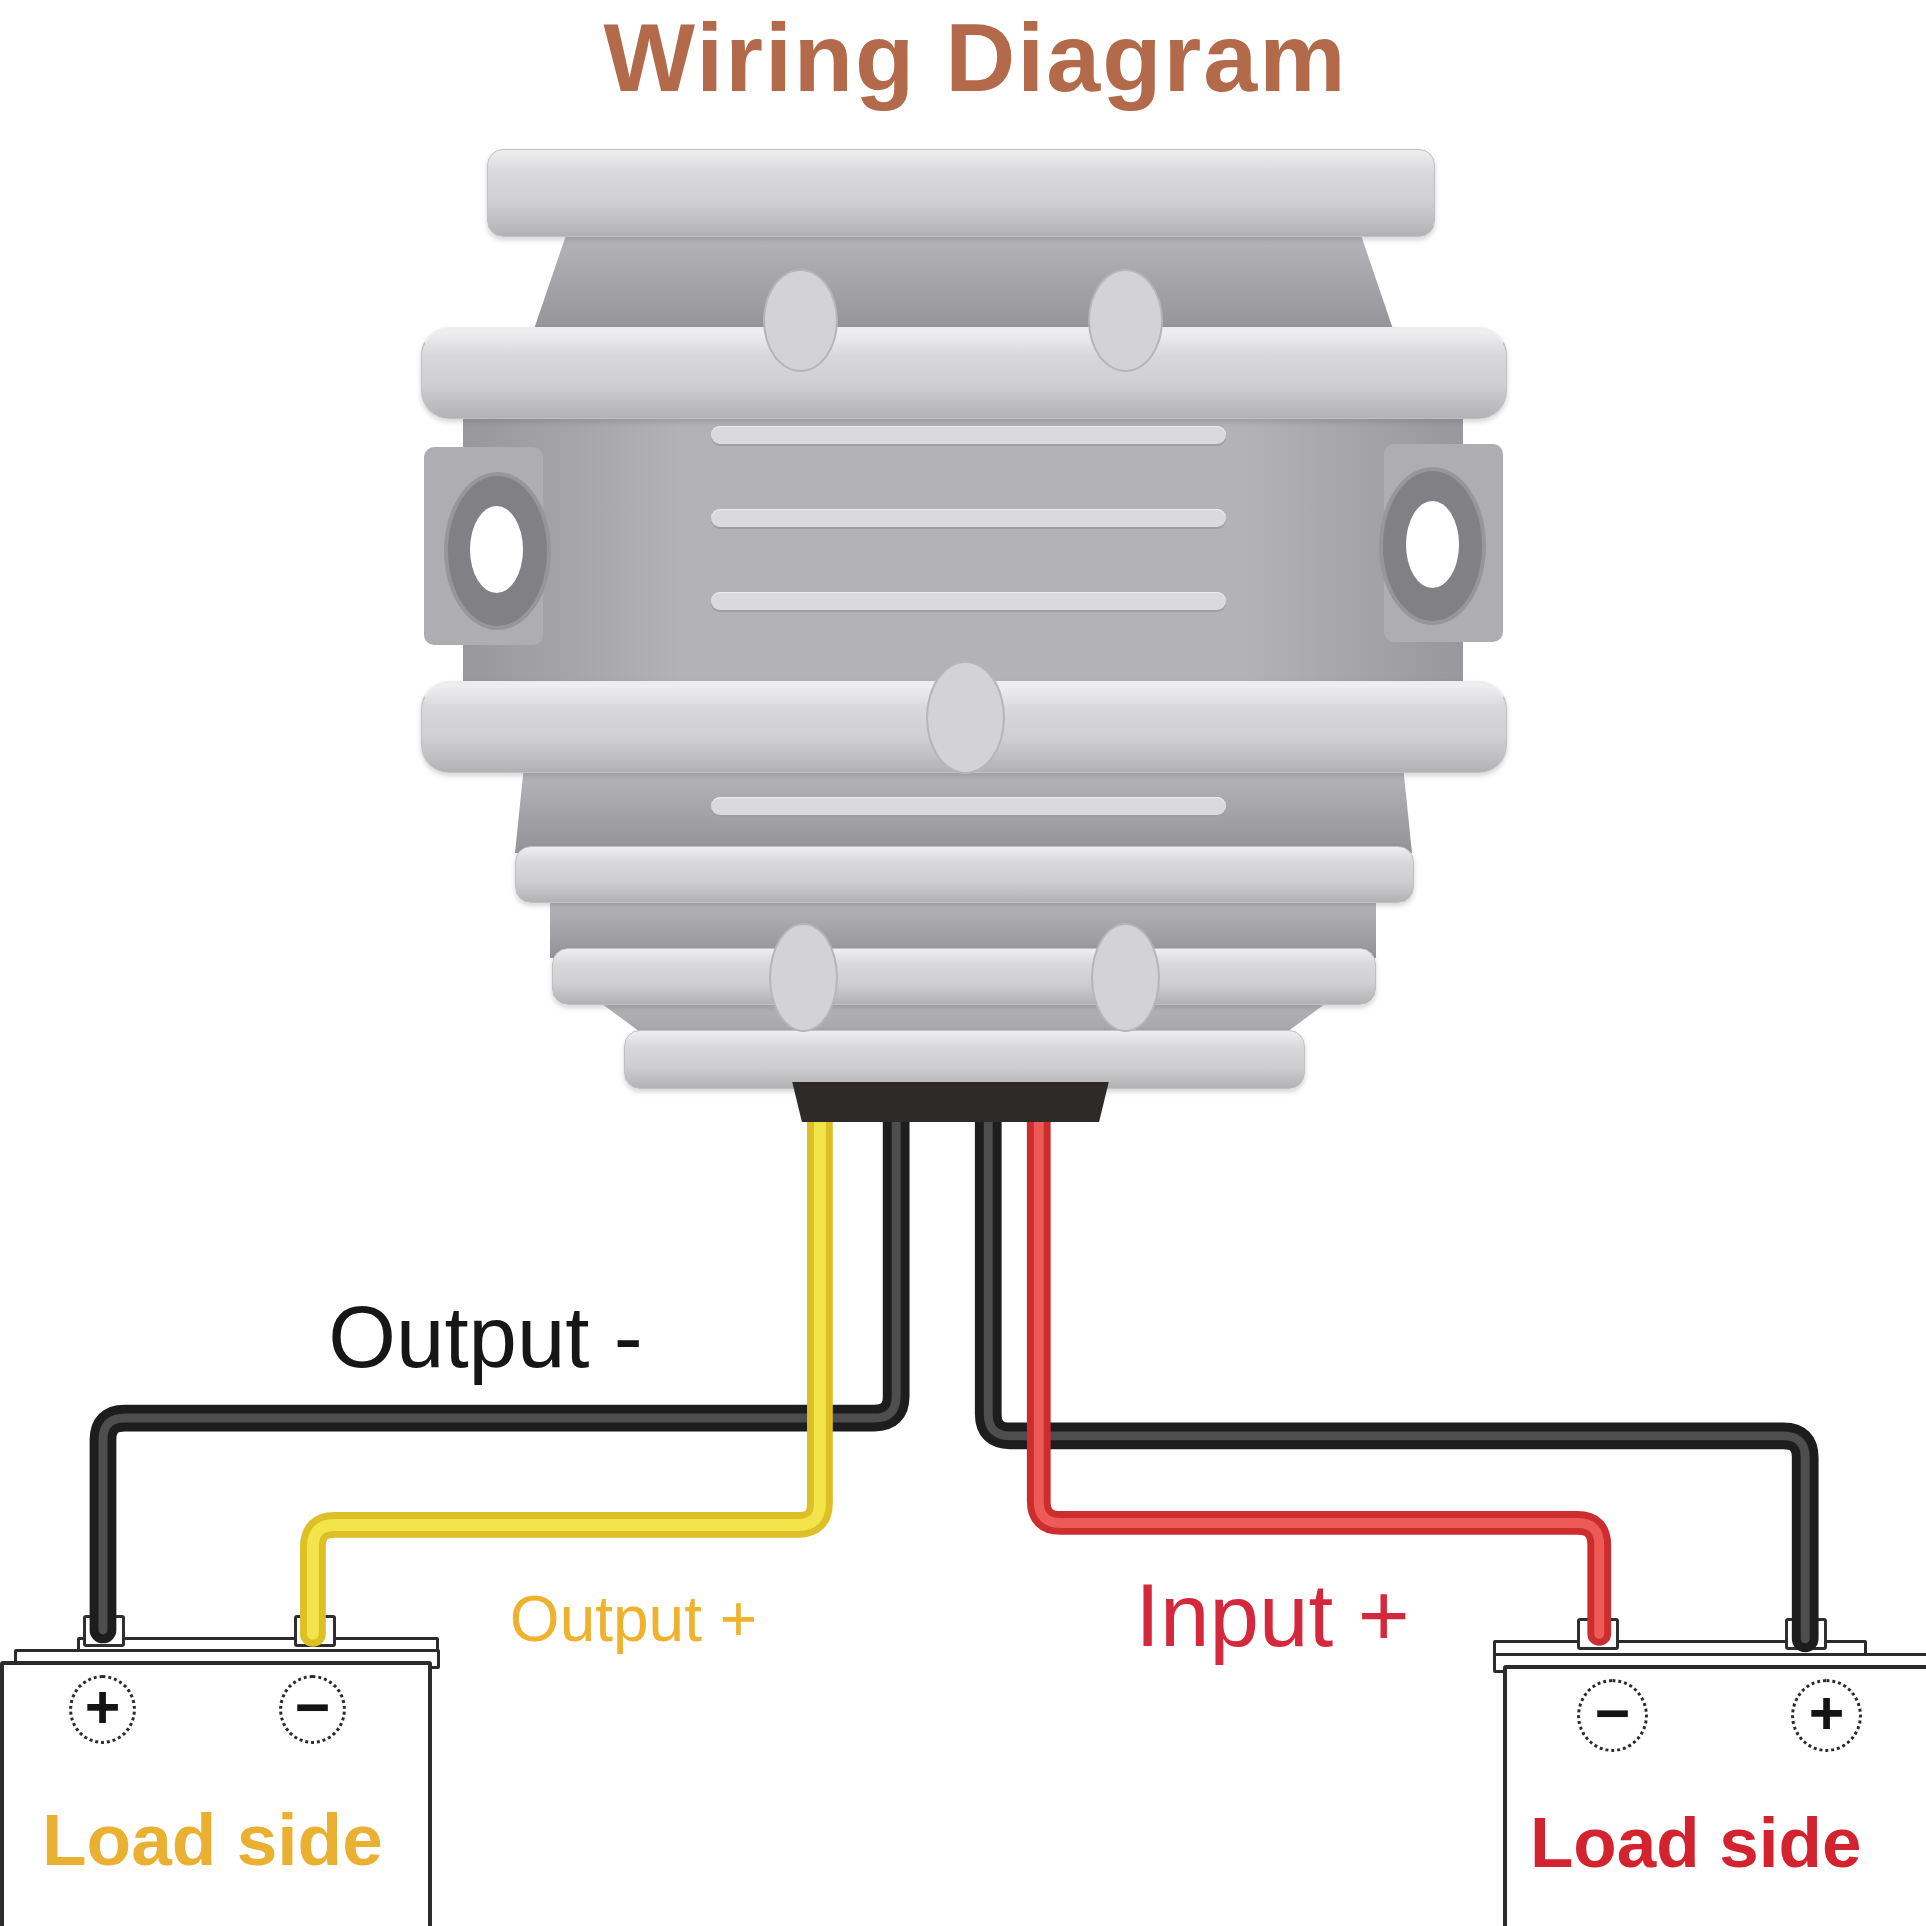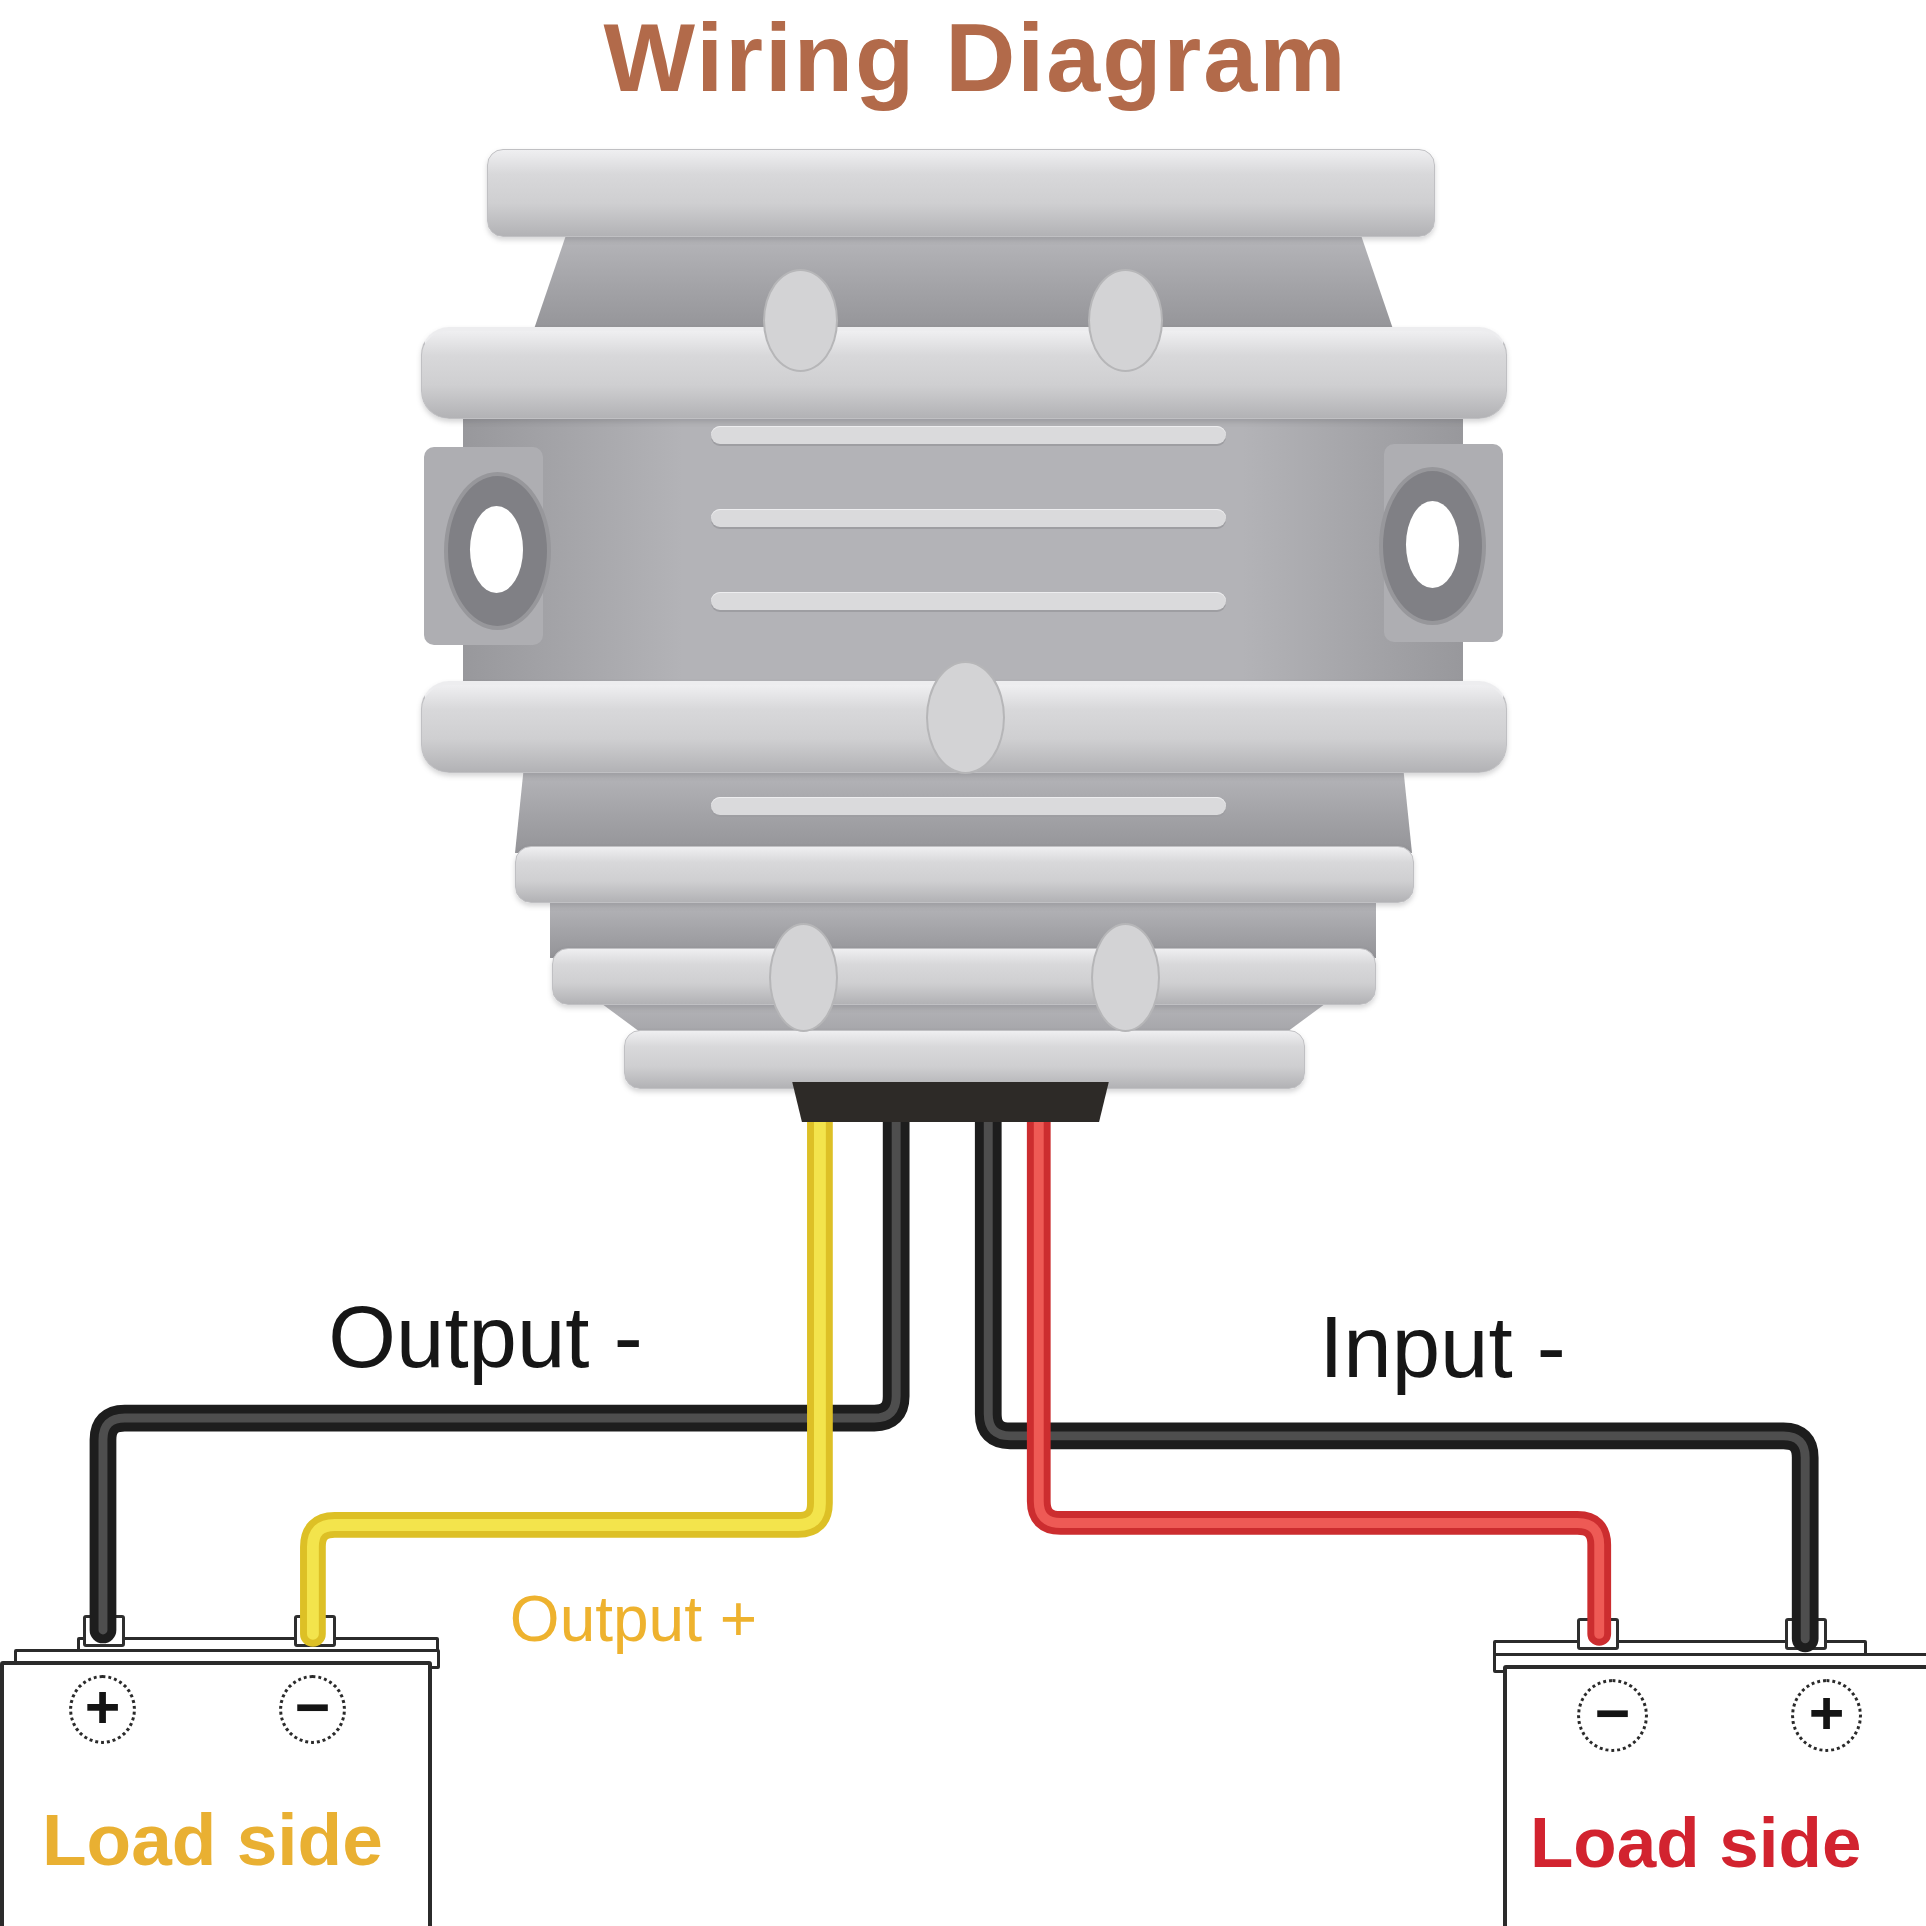--- a/index.html
+++ b/index.html
@@ -152,17 +152,17 @@
 
     <g fill="none" stroke-linecap="round" stroke-linejoin="round">
       <path d="M 1049 1130 L 1049 1516 Q 1049 1538 1071 1538 L 1593 1538 Q 1615 1538 1615 1560 L 1615 1650" stroke-width="24" stroke="#cc2d2f"></path>
       <path d="M 1049 1130 L 1049 1516 Q 1049 1538 1071 1538 L 1593 1538 Q 1615 1538 1615 1560 L 1615 1650" stroke="#ee5a55" stroke-width="10"></path>
     </g>
   </svg>
 
   <div class="abs connector"></div>
 
   <div class="abs wlabel lbl-om">Output -</div>
-  <div class="abs wlabel lbl-im">Input -</div>
   <div class="abs wlabel lbl-op">Output +</div>
+  <div class="abs wlabel lbl-ip">Input +</div>
 
 </div>
 
 
 </body></html>

